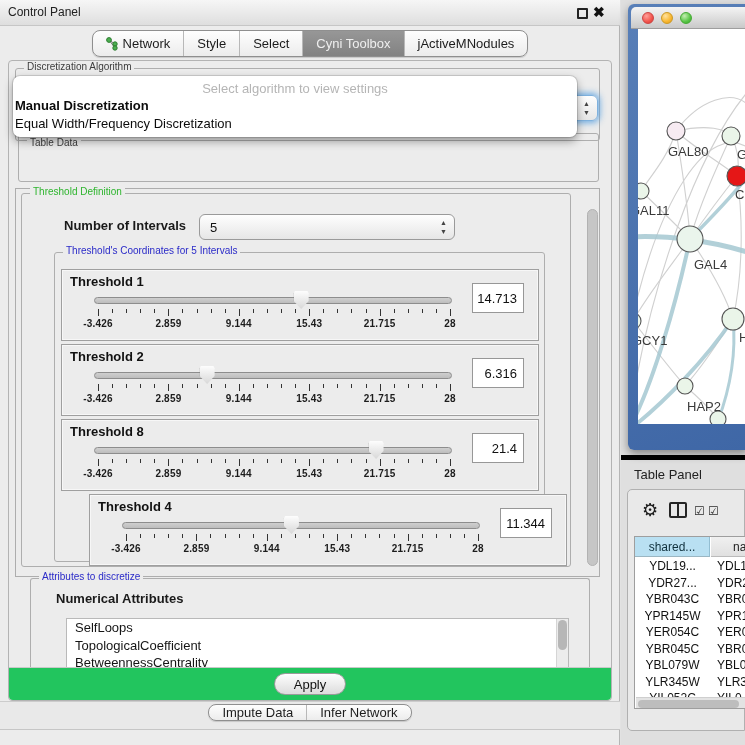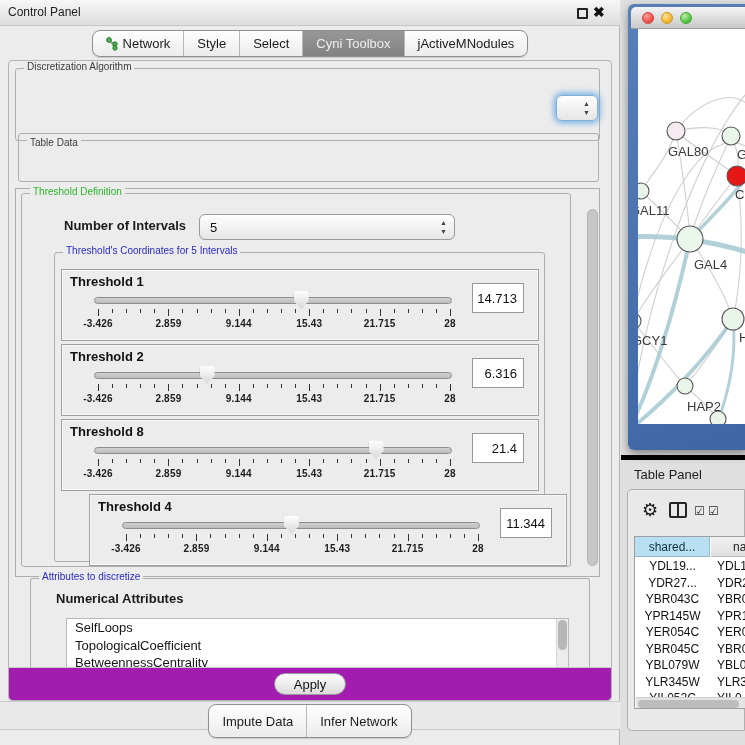--- a/index.html
+++ b/index.html
@@ -12,21 +12,21 @@
 #cp-title { position:absolute; left:8px; top:5px; font-size:12px; color:#222; }
 #float-btn { position:absolute; left:577px; top:8px; width:11px; height:11px; border:2px solid #222; border-radius:1px; cursor:pointer; }
 #close-btn { position:absolute; left:593px; top:4px; font-size:14px; font-weight:bold; color:#111; cursor:pointer; }
 
 
 .tabbar { position:absolute; left:0; width:620px; display:flex; justify-content:center; }
 .segmented { display:flex; border:1px solid #8f8f8f; border-radius:8px; overflow:hidden; background:linear-gradient(#fefefe,#ececec); box-shadow:0 1px 1px rgba(0,0,0,.15); }
 .seg-tab { padding:0 13px; line-height:25px; height:25px; font-size:13px; color:#1c1c1c; border-left:1px solid #b8b8b8; cursor:pointer; display:flex; align-items:center; gap:5px; white-space:nowrap; }
 .seg-tab:first-child { border-left:none; }
 .seg-tab.selected { background:linear-gradient(#979797,#828282); color:#efefef; }
-.seg-sm .seg-tab { line-height:23px; height:32px; }
+.seg-sm .seg-tab { line-height:23px; height:15px; }
 
 #content-panel { position:absolute; left:8px; top:60px; width:604px; height:641px; border:1px solid #b3b3b3; border-radius:4px; background:#ececec; }
 
 
 .group { position:absolute; border:1px solid #aeaeae; border-radius:3px; }
 .gtitle { position:absolute; top:-8px; left:8px; background:#ececec; padding:0 3px; font-size:10px; white-space:nowrap; }
 .gtitle.green { color:#2eb52e; }
 .gtitle.blue { color:#2a2ac8; }
 .gtitle.dark { color:#3c3c3c; }
 
@@ -60,21 +60,21 @@
 .scale span { position:absolute; width:60px; margin-left:-30px; text-align:center; font-size:10px; font-weight:bold; color:#1c1c1c; letter-spacing:.2px; }
 .tval { position:absolute; left:410px; top:13px; width:52px; height:30px; border:1px solid #979797; background:#fff; font-family:"Liberation Sans",sans-serif; font-size:13px; text-align:right; padding-right:6px; color:#111; }
 
 
 #attr-list { position:absolute; left:35px; top:39px; width:503px; height:50px; background:#fff; border:1px solid #b9b9b9; overflow:hidden; }
 .attr-item { padding-left:8px; line-height:17.5px; font-size:13px; color:#151515; cursor:pointer; white-space:nowrap; }
 #attr-scroll { position:absolute; right:0; top:0; width:12px; height:50px; background:#ececec; border-left:1px solid #d5d5d5; }
 #attr-thumb { position:absolute; left:1px; top:1px; width:9px; height:30px; background:#b7b7b7; border-radius:5px; }
 
 
-#apply-bar { position:absolute; left:9px; top:667px; width:602px; height:33px; background:#a21caf; border-top:1px solid #c9c9c9; border-radius:0 0 4px 4px; z-index:10; display:flex; justify-content:center; }
+#apply-bar { position:absolute; left:9px; top:667px; width:602px; height:33px; background:#22c55e; border-top:1px solid #c9c9c9; border-radius:0 0 4px 4px; z-index:10; display:flex; justify-content:center; }
 #apply-btn { margin-top:5px; width:72px; height:22px; border:1px solid #9a9a9a; border-radius:11px; background:linear-gradient(#fefefe,#dcdcdc); font-family:"Liberation Sans",sans-serif; font-size:13px; color:#111; cursor:pointer; }
 
 #bottom-band { position:absolute; left:0; top:701px; width:620px; height:29px; background:#e9e9e9; border-top:1px solid #cccccc; border-bottom:1px solid #c6c6c6; }
 
 
 #right-panel { position:absolute; left:621px; top:0; width:124px; height:745px; background:#dfdfdf; }
 #net-window { position:absolute; left:7px; top:4px; width:120px; height:446px; background:linear-gradient(160deg,#587fb8,#3f67a6); border-radius:6px 0 0 6px; box-shadow:0 4px 10px rgba(0,0,0,.4); }
 #net-titlebar { position:absolute; left:3px; top:3px; right:0; height:22px; background:linear-gradient(#f4f4f4,#c9c9c9); border-radius:5px 0 0 0; border-bottom:1px solid #9e9e9e; }
 .light { position:absolute; top:5px; width:12px; height:12px; border-radius:50%; cursor:pointer; }
 #light-red { left:11px; background:radial-gradient(circle at 35% 30%, #ffa09a, #f2544c 60%, #cf3a32); border:1px solid #c44; }
@@ -365,20 +365,25 @@
     <div class="segmented seg-sm" id="bottom-tabs">
         <div class="seg-tab">
           <span>Impute Data</span>
         </div>
         <div class="seg-tab">
           <span>Infer Network</span>
         </div>
       </div>
   </div>
 
+  <div id="algo-popup">
+    <div id="algo-hint">Select algorithm to view settings</div>
+    <div class="algo-opt" id="algo-opt-0">Manual Discretization</div>
+    <div class="algo-opt" id="algo-opt-1">Equal Width/Frequency Discretization</div>
+  </div>
 </div>
 
 <div id="right-panel">
 
   <div id="net-window">
     <div id="net-titlebar">
       <span class="light" id="light-red"></span>
       <span class="light" id="light-yellow"></span>
       <span class="light" id="light-green"></span>
     </div>

